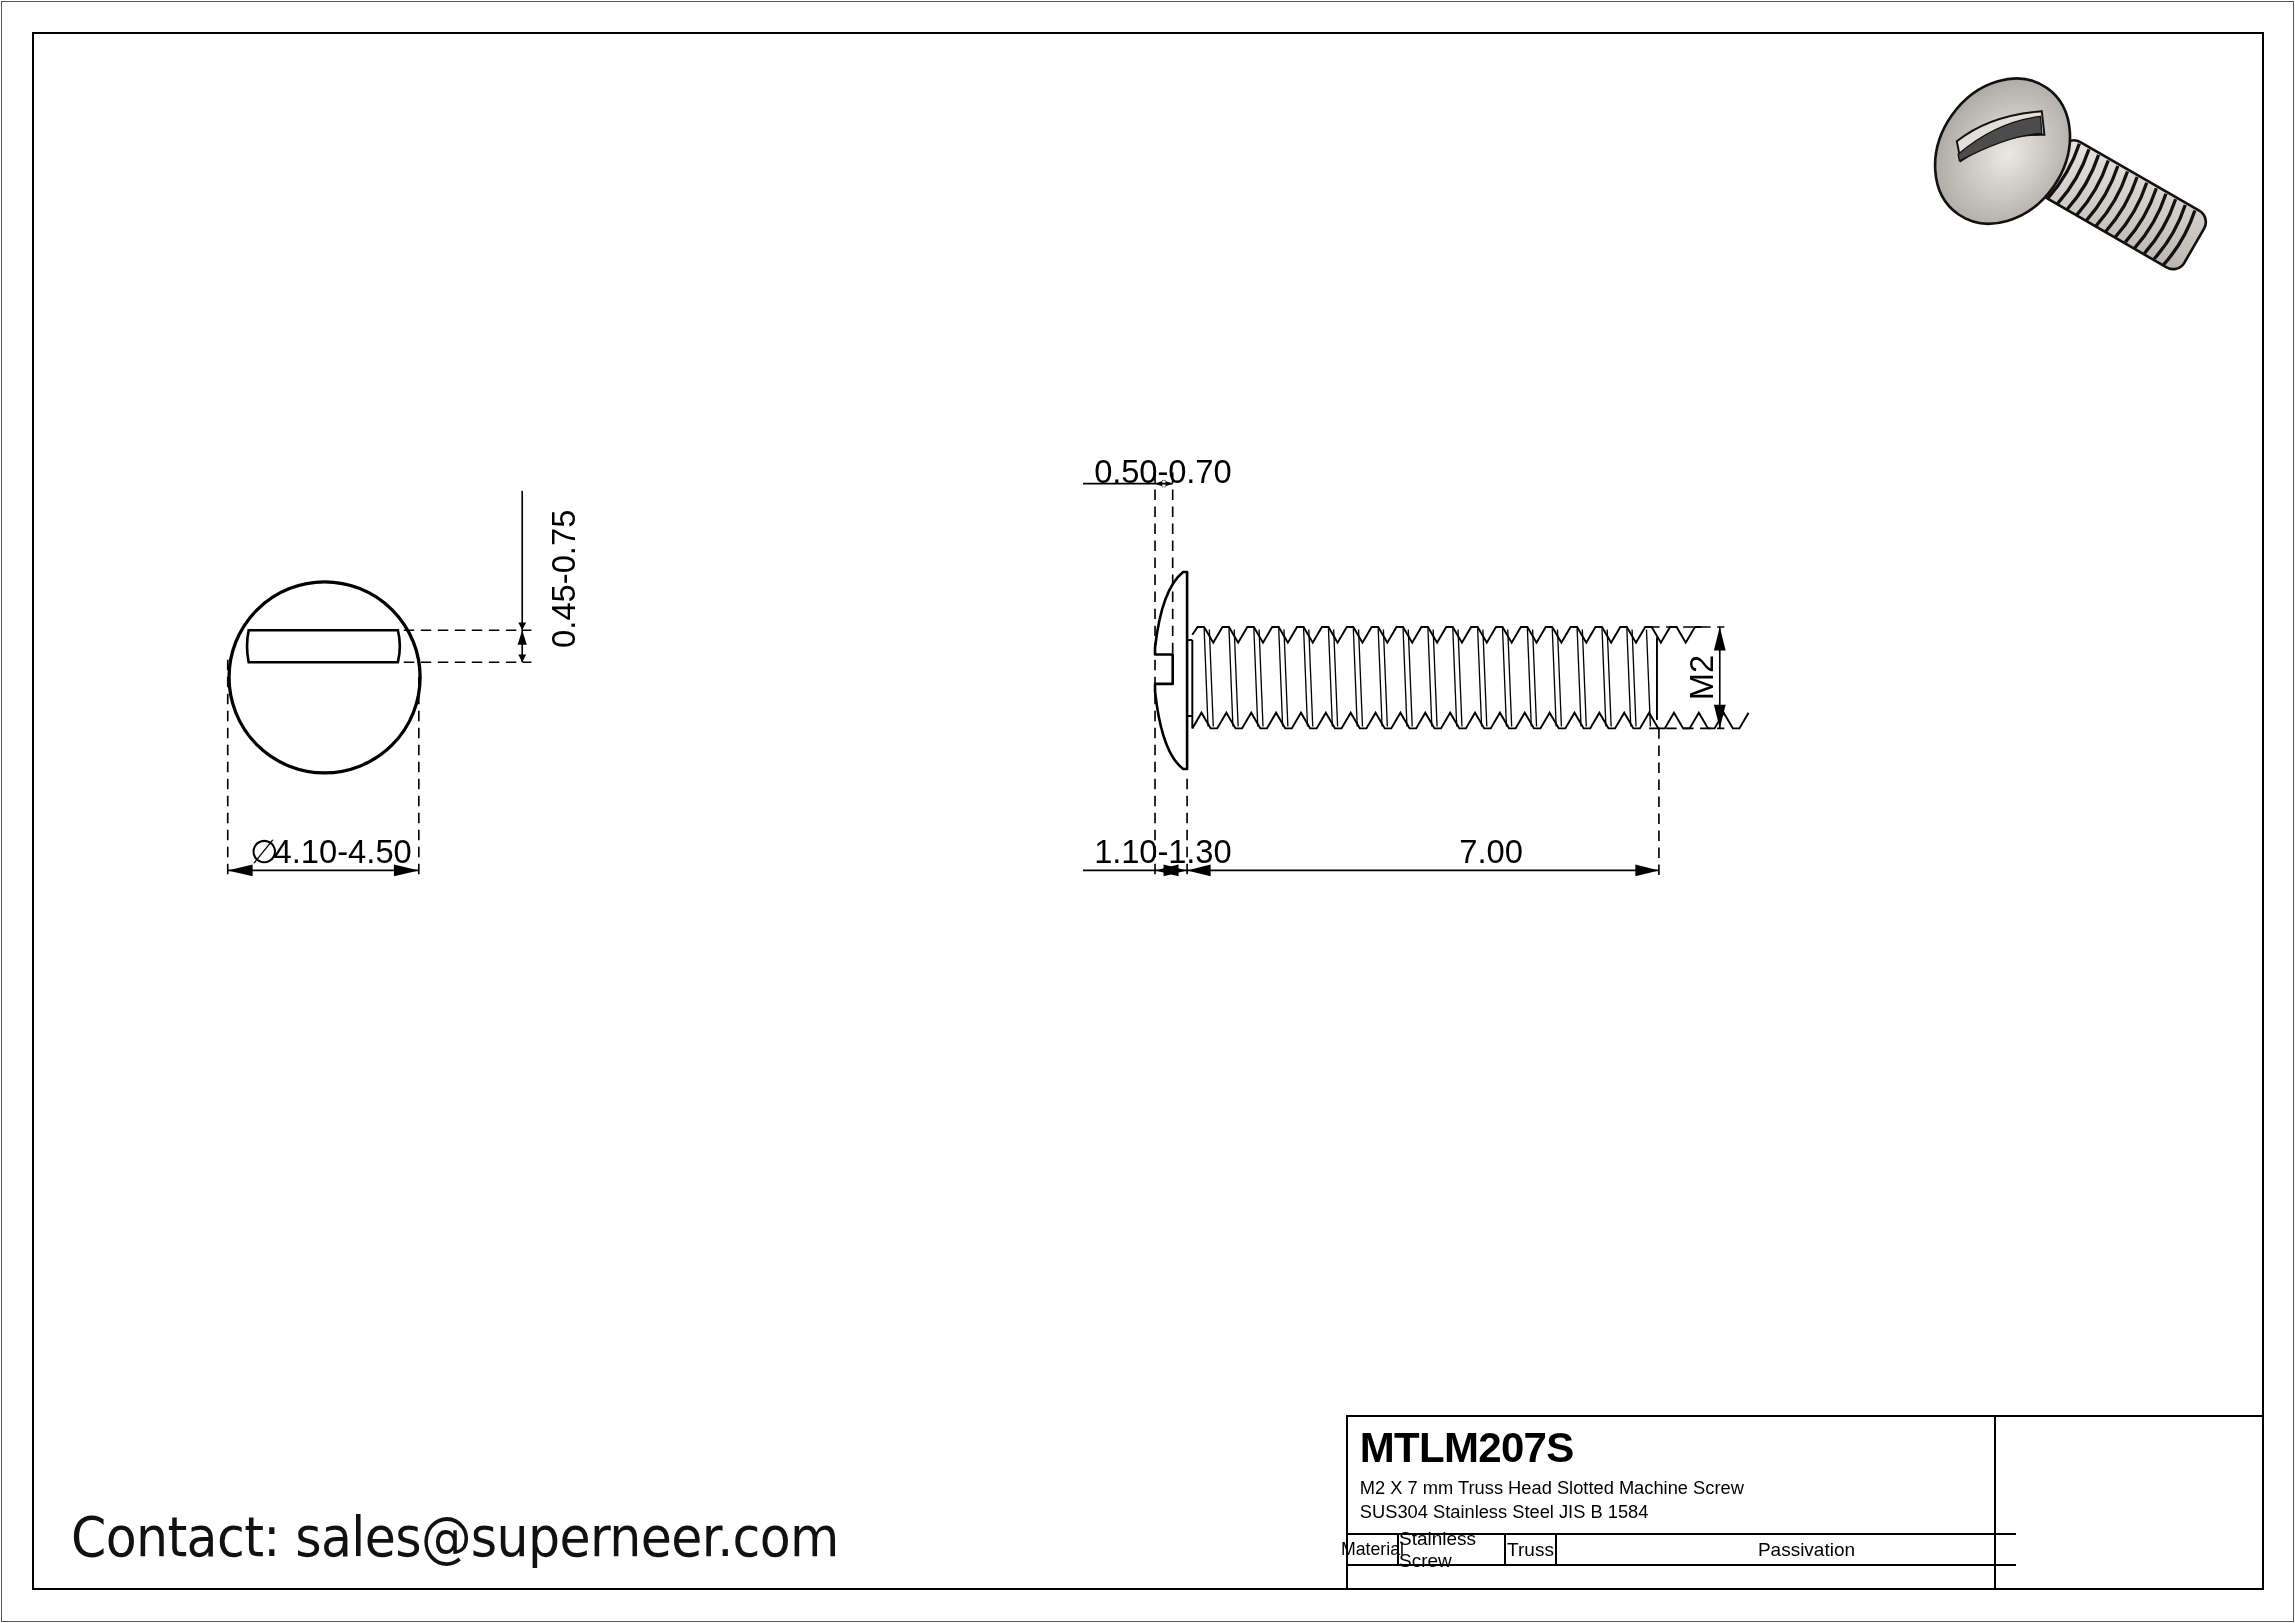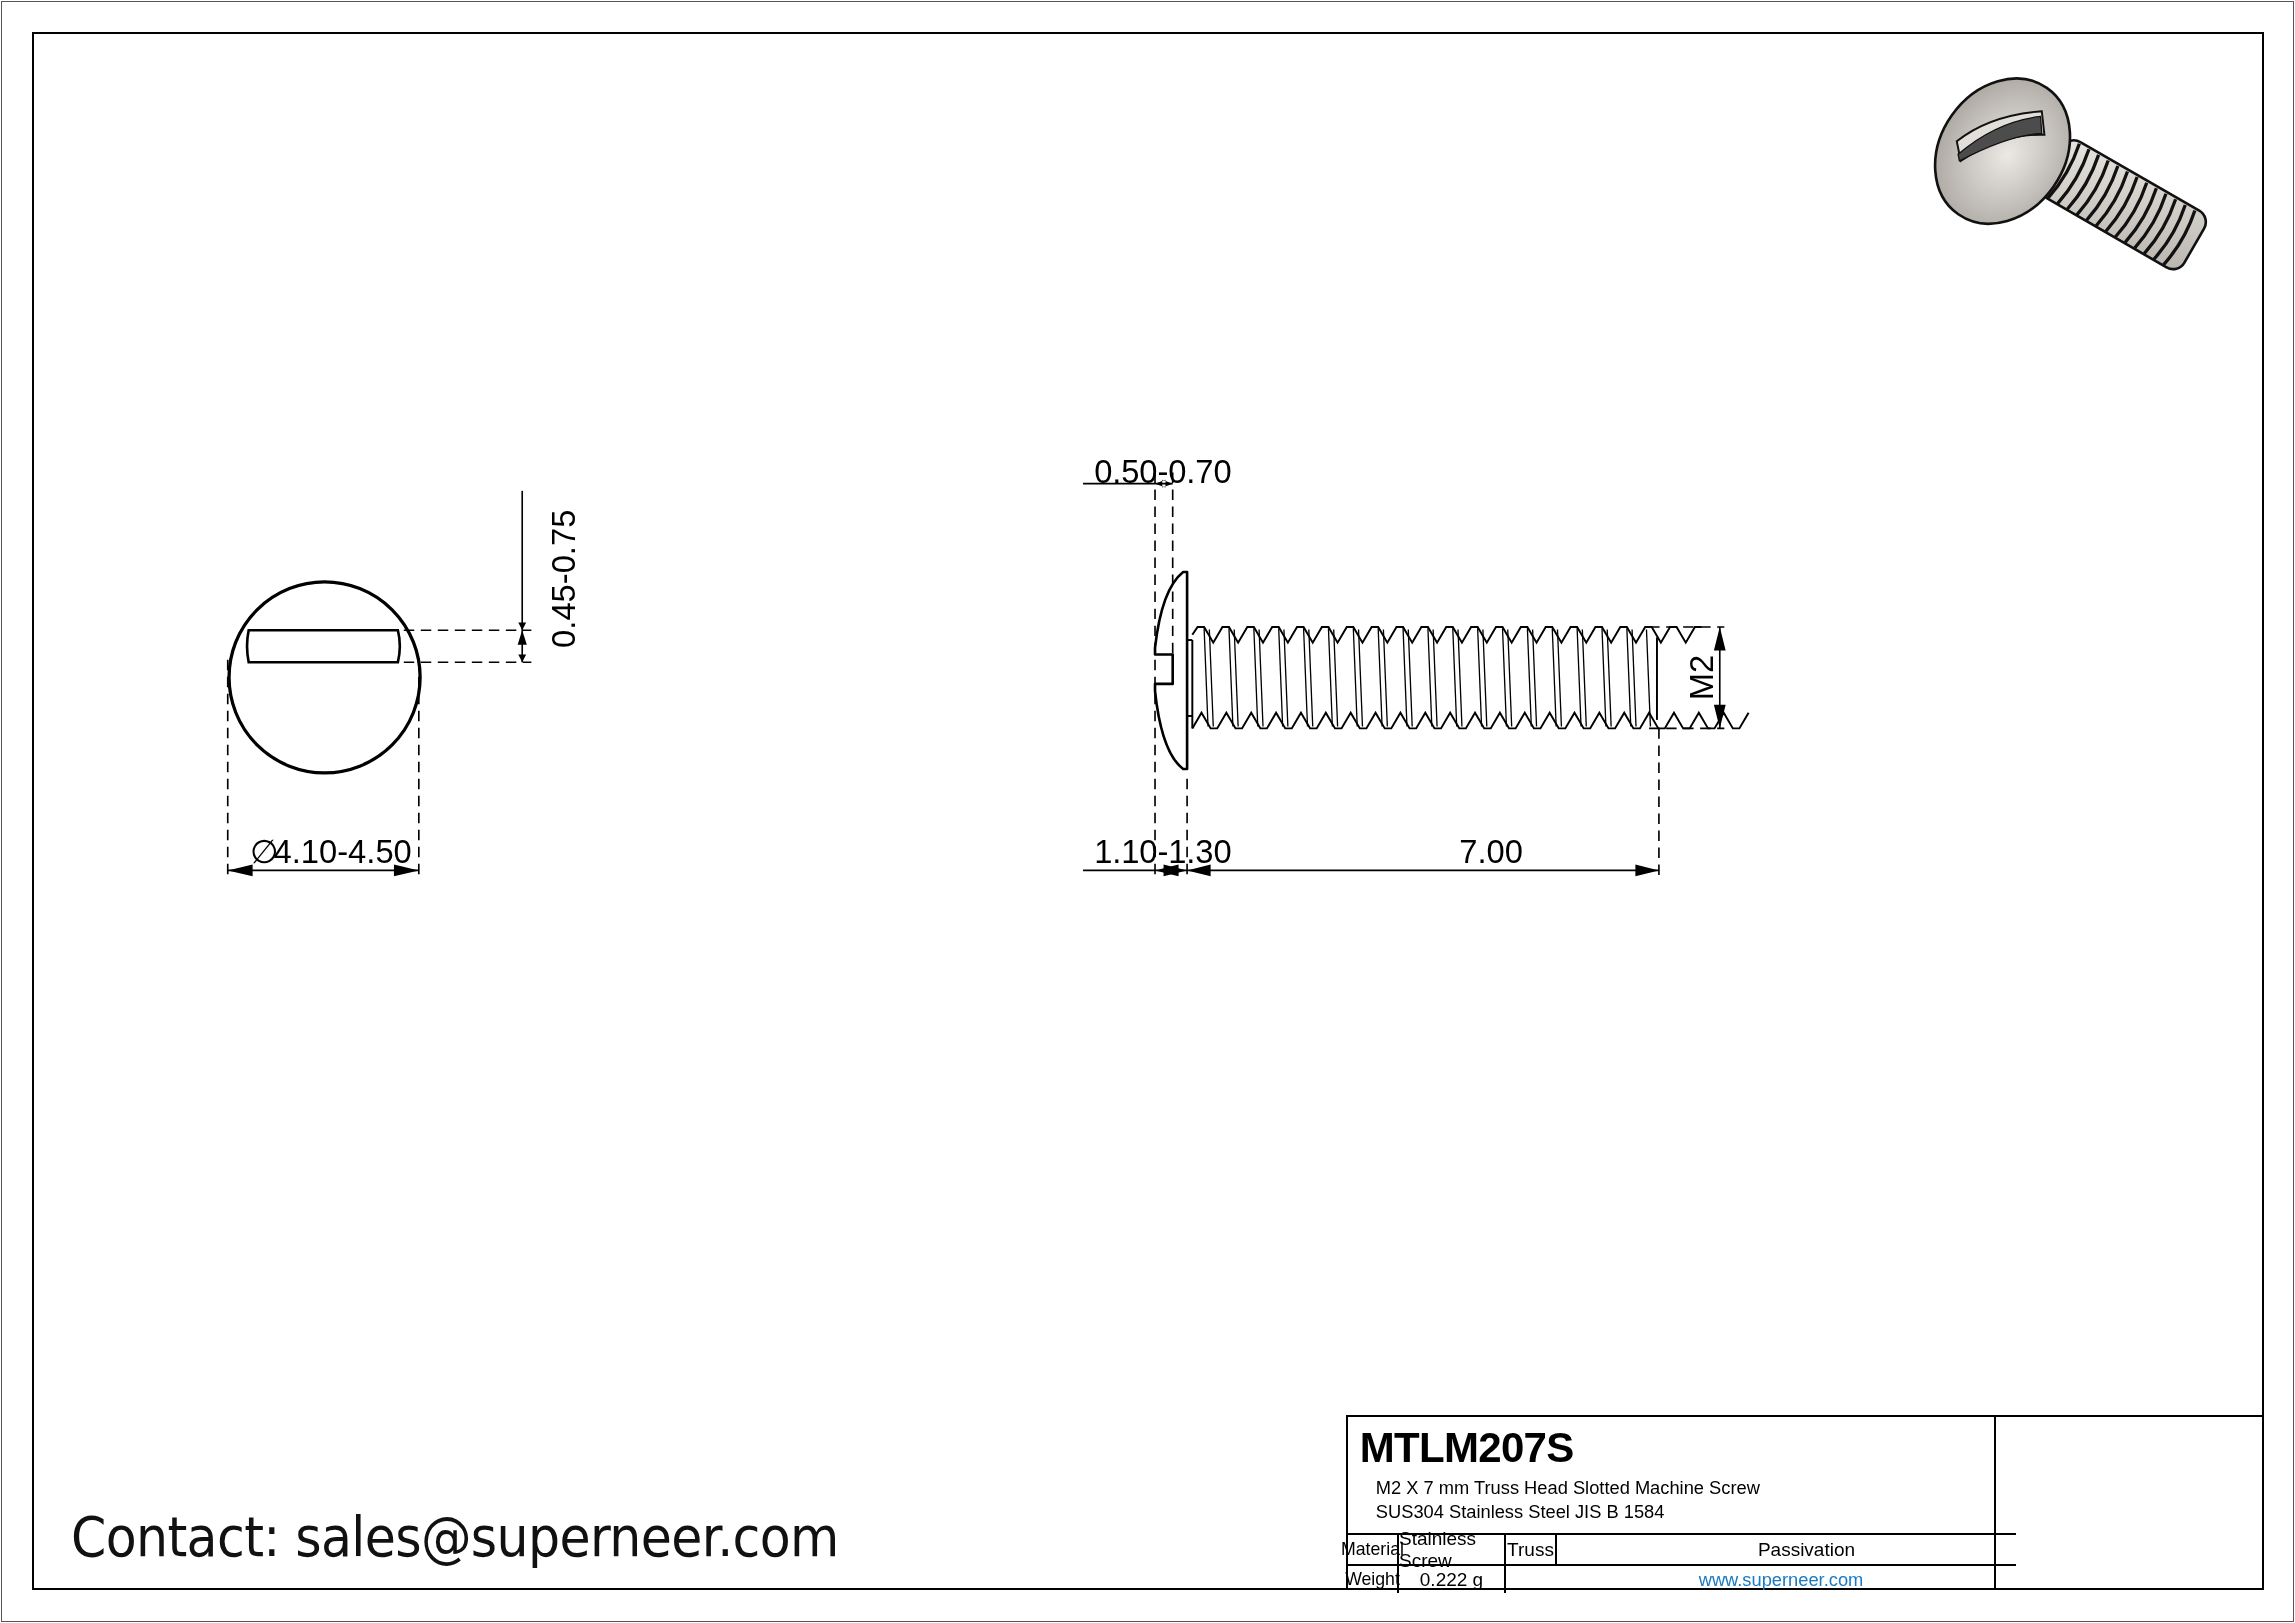--- a/index.html
+++ b/index.html
@@ -7,21 +7,21 @@
   .page-border { position: absolute; left: 0.7px; top: 0.7px; width: 2293px; height: 1621px; border: 1.3px solid #555; box-sizing: border-box; }
   .frame { position: absolute; left: 32px; top: 32px; width: 2232px; height: 1558px; border: 2px solid #000; box-sizing: border-box; }
   svg.drawing { position: absolute; left: 0; top: 0; }
   .dimtext { font-family: "Liberation Sans", sans-serif; font-size: 50px; fill: #000; }
   .iso { position: absolute; left: 1911px; top: 56px; width: 327px; height: 249px; }
   .contact { position: absolute; left: 71px; top: 1505px; font-family: "DejaVu Sans", sans-serif; font-size: 55px; color: #111; letter-spacing: -0.7px; transform: scaleX(0.92); transform-origin: left; }
 
   .title-block { position: absolute; left: 1346px; top: 1415px; width: 918px; height: 175px; border-top: 2px solid #000; border-left: 2px solid #000; box-sizing: border-box; }
   .tb-main { position: absolute; left: 0; top: 0; width: 648px; height: 173px; border-right: 2px solid #000; box-sizing: border-box; }
   .tb-code { position: absolute; left: 11.8px; top: 6.5px; font-size: 42px; font-weight: bold; color: #000; letter-spacing: -0.7px; }
-  .tb-desc { position: absolute; left: 11.8px; font-size: 18.3px; color: #000; margin-left: 16px; }
+  .tb-desc { position: absolute; left: 11.8px; font-size: 18.3px; color: #000; }
   .tb-desc.l1 { top: 60px; }
   .tb-desc.l2 { top: 84px; }
   .tb-grid { position: absolute; left: 0; top: 116px; width: 668px; height: 58px; border-top: 2px solid #000; box-sizing: border-box; }
   .tb-row { position: absolute; left: 0; width: 100%; display: flex; }
   .tb-row.r1 { top: 0; height: 29px; border-bottom: 2px solid #000; }
   .tb-row.r2 { top: 31px; height: 27px; }
   .cell { box-sizing: border-box; display: flex; align-items: center; justify-content: center; font-size: 19px; color: #000; border-right: 2px solid #000; }
   .cell:last-child { border-right: none; padding-left: 40px; }
   .c-lab1 { width: 51px; font-size: 17.7px; }
   .c-val1 { width: 107px; }
@@ -190,21 +190,16 @@
     <div class="tb-code">MTLM207S</div>
     <div class="tb-desc l1">M2 X 7 mm  Truss Head Slotted Machine Screw</div>
     <div class="tb-desc l2">SUS304 Stainless Steel JIS B 1584</div>
     <div class="tb-grid">
       <div class="tb-row r1">
         <div class="cell c-lab1">Material</div>
         <div class="cell c-val1" style="width:107px">Stainless Screw</div>
         <div class="cell c-lab2">Truss</div>
         <div class="cell c-val2">Passivation</div>
       </div>
-      <div class="tb-row r2">
-        <div class="cell c-lab1">Weight</div>
-        <div class="cell c-val1" style="width:107px">0.222 g</div>
-        <div class="cell c-link">www.superneer.com</div>
-      </div>
     </div>
   </div>
 </div>
 
 
 </body></html>

